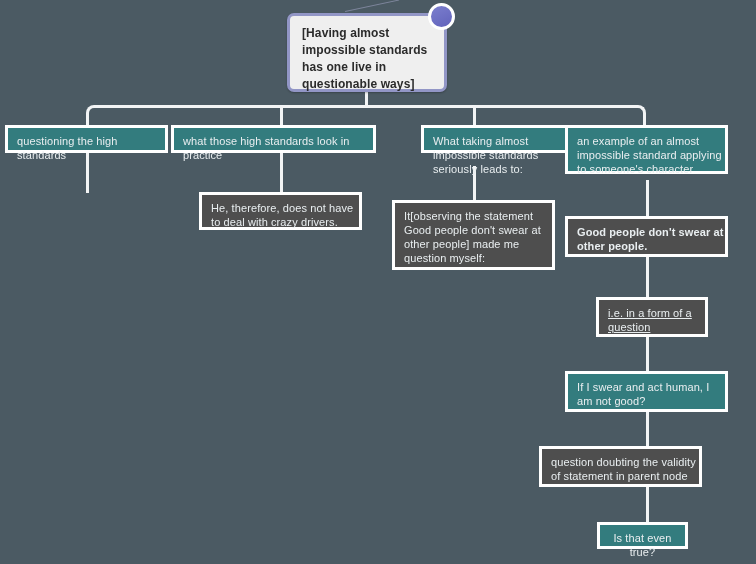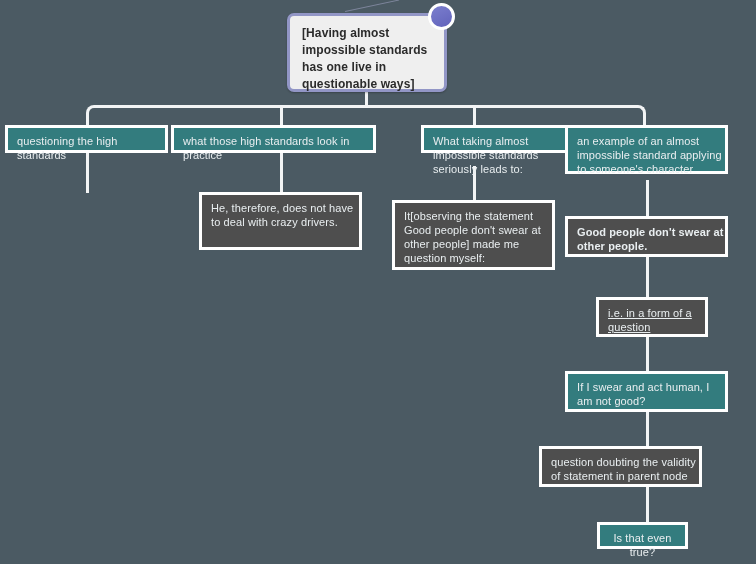--- a/index.html
+++ b/index.html
@@ -108,21 +108,21 @@
 
   <div class="node teal" style="left:5px; top:125px; width:163px; height:28px;">
     <span>questioning the high standards</span>
   </div>
   <div class="conn v" style="left:86px; top:152px; height:41px;"></div>
 
   <div class="node teal" style="left:171px; top:125px; width:205px; height:28px;">
     <span>what those high standards look in practice</span>
   </div>
   <div class="conn v" style="left:280px; top:152px; height:41px;"></div>
-  <div class="node gray" style="left:199px; top:192px; width:163px; height:58px;">
+  <div class="node gray" style="left:199px; top:192px; width:163px; height:38px;">
     <span>He, therefore, does not have to deal with crazy drivers.</span>
   </div>
 
   <div class="node teal" style="left:392px; top:125px; width:163px; height:28px;margin-left:29px;">
     <span>What taking almost impossible standards seriously leads to:</span>
   </div>
   <div class="conn v" style="left:473px; top:166px; height:35px;"></div>
   <div class="node gray" style="left:392px; top:200px; width:163px; height:70px;">
     <span>It[observing the statement Good people don't swear at other people] made me question myself:</span>
   </div>

